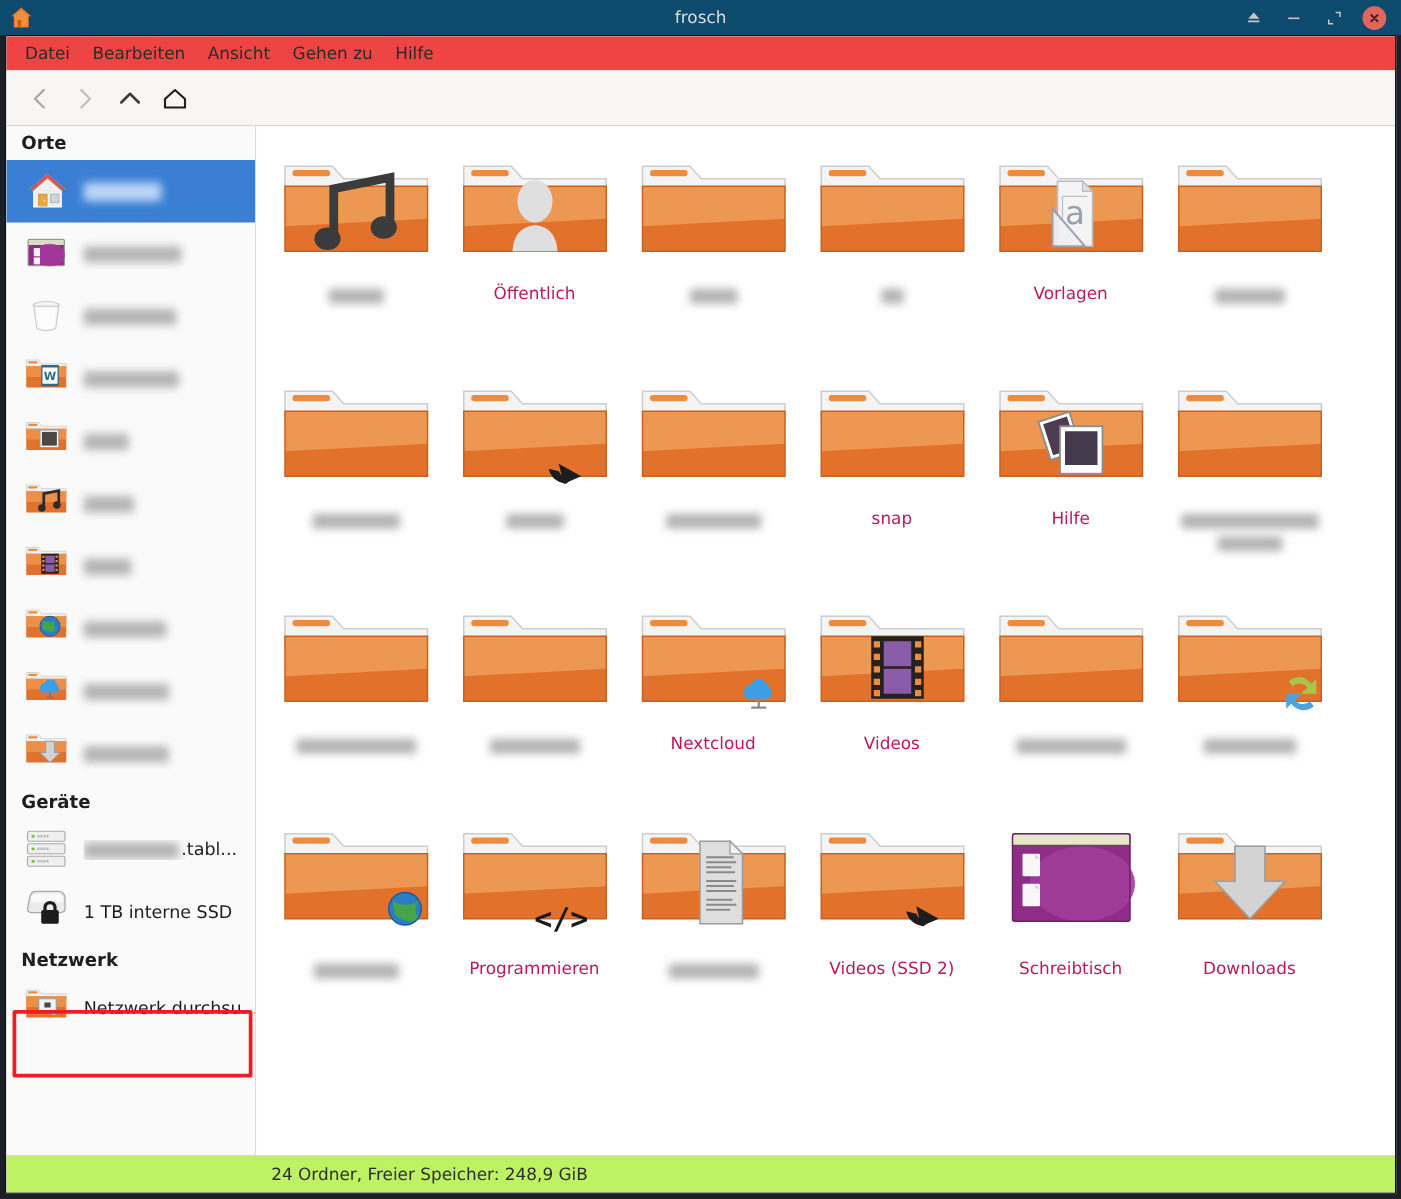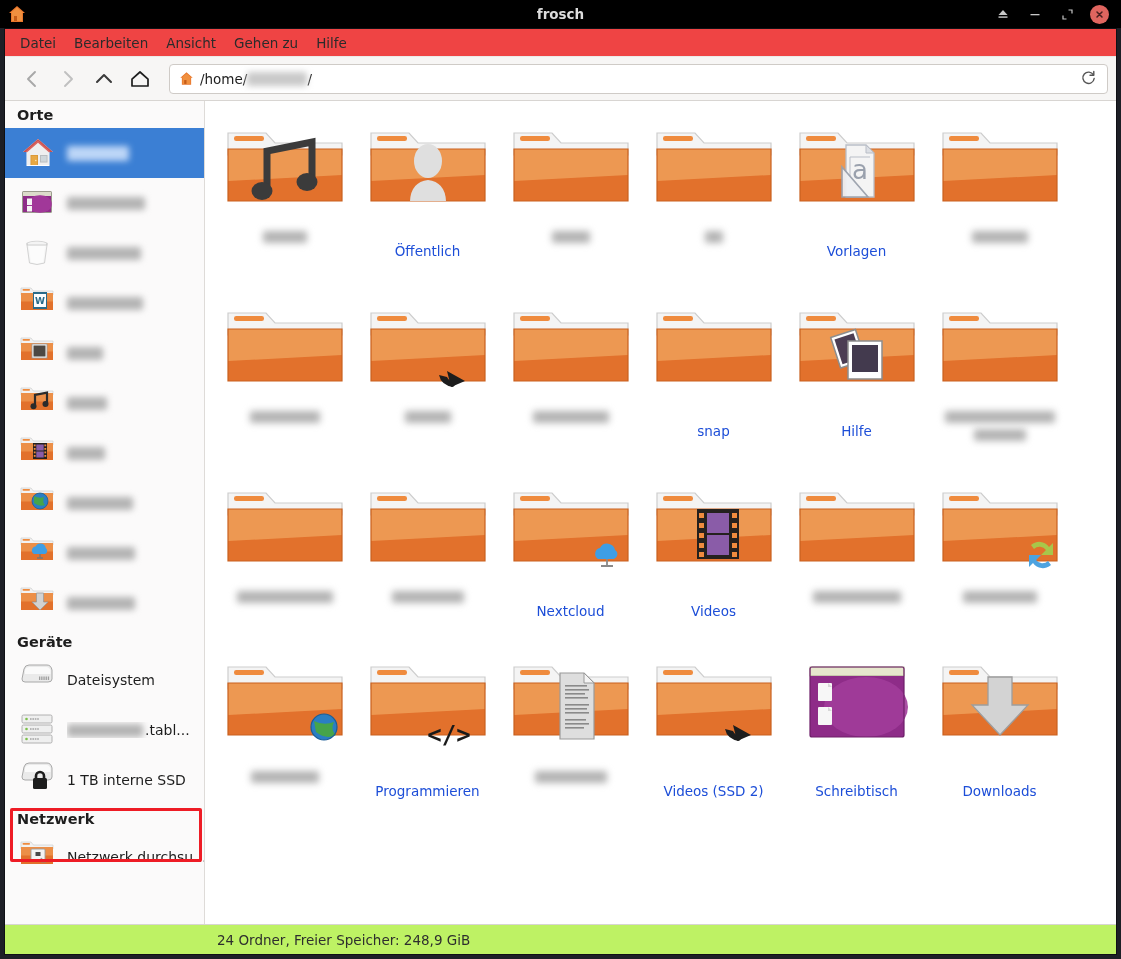--- a/index.html
+++ b/index.html
@@ -13,25 +13,24 @@
   #app {
     width: 1121px; height: 959px;
     position: relative;
     display: flex; flex-direction: column;
     background: #1d1f26;
   }
 
   
   .titlebar {
     height: 28px; flex: 0 0 28px;
-    background: #000000;
+    background: #0c4a6e;
     display: flex; align-items: center;
     position: relative;
     color: #d8d8d8;
-    font-weight: bold;
   }
   .titlebar-app-icon {
     width: 22px; height: 22px; margin-left: 6px;
     position: relative; flex: 0 0 22px;
   }
   .titlebar-title {
     position: absolute; left: 0; right: 0; text-align: center;
     font-size: 13.5px; color: #dcdcdc; pointer-events: none;
     font-family: "DejaVu Sans", sans-serif;
   }
@@ -172,22 +171,22 @@
     width: 143px; height: 180px;
     display: flex; flex-direction: column;
     align-items: center;
     padding-top: 6px;
   }
   .folder-wrap {
     width: 126px; height: 104px; position: relative;
     display: flex; align-items: flex-start; justify-content: center;
   }
   .cell-label {
-    margin-top: 20px;
-    font-size: 13.5px; color: #1d4ed8;
+    margin-top: 4px;
+    font-size: 13.5px; color: #be185d;
     text-align: left; line-height: 17px;
     max-width: 138px;
     word-wrap: break-word;
   }
   .lblbar {
     height: 12px; border-radius: 2px; background: #b3b3b3;
     filter: blur(3.5px); margin-top: 8px;
   }
   .lblbar + .lblbar { margin-top: 6px; }
 
@@ -267,40 +266,20 @@
         <svg width="24" height="24" viewBox="0 0 24 24">
           <path d="M5 15 L12 8 L19 15" fill="none" stroke="#3a3a3a" stroke-width="2" stroke-linecap="round" stroke-linejoin="round"></path>
         </svg>
       </div>
       <div class="nav-btn">
         <svg width="24" height="24" viewBox="0 0 24 24">
           <path d="M12 5 L20 12.2 L20 19 L4 19 L4 12.2 Z" fill="none" stroke="#1d1d1d" stroke-width="1.7" stroke-linejoin="round"></path>
         </svg>
       </div>
 
-      <div class="pathbox">
-        <div class="path-icon">
-          <svg width="17" height="17" viewBox="0 0 22 22">
-            <path d="M11 3 L19 10 L17 10 L17 19 L5 19 L5 10 L3 10 Z" fill="#e8762c"></path>
-            <path d="M11 4.5 L17.4 10 L16 10 L16 18 L6 18 L6 10 L4.6 10 Z" fill="#f0903f"></path>
-            <rect x="8" y="13" width="3" height="5" fill="#c55c18"></rect>
-          </svg>
-        </div>
-        <div class="path-text">
-          <span>/home/</span>
-            <span class="redacted" style="width:60px;height:14px;"></span>
-            <span>/</span>
-        </div>
-        <div class="reload-btn">
-          <svg width="17" height="17" viewBox="0 0 18 18">
-            <path d="M14.2 5.2 A6 6 0 1 0 15 9" fill="none" stroke="#555" stroke-width="1.5" stroke-linecap="round"></path>
-            <path d="M14.6 1.6 L14.6 5.6 L10.6 5.6" fill="none" stroke="#555" stroke-width="1.5" stroke-linecap="round" stroke-linejoin="round"></path>
-          </svg>
-        </div>
-      </div>
     </div>
 
     <div class="main">
 
       <div class="sidebar">
 
         <div class="sb-header">Orte</div>
 
         <div class="sb-item selected">
           <div class="sb-icon">
@@ -451,36 +430,20 @@
               <path d="M2 9 h32 v17 H2 Z" fill="#e2712c"></path>
               <path d="M2 9 h32 v8.5 H2 Z" fill="#ef9a51" opacity="0.75"></path>
               <path d="M17.5 9 h7 v9 h4.5 L21 26 l-8 -8 h4.5 Z" fill="#d2d2d2" stroke="#9a9a9a" stroke-width="0.8"></path>
             </svg>
           </div>
           <div class="sb-blurbar" style="width:68px;"></div>
         </div>
 
         <div class="sb-header">Geräte</div>
 
-        <div class="sb-item">
-          <div class="sb-icon">
-            <svg width="36" height="26" viewBox="0 0 36 26">
-              <path d="M5 8 Q6 4 10 4 H28 Q32 4 33 9 L33 18 Q33 21 29 21 H6 Q3 21 3 18 Z" fill="#eaeaea" stroke="#a8a8a8" stroke-width="1"></path>
-              <path d="M6 8.5 Q7 6 10 6 H27.5 Q30.5 6 31.5 9.5 L31.5 13 H6 Z" fill="#fafafa"></path>
-              <g fill="#9e9e9e">
-                  <rect x="20" y="15.5" width="1.3" height="3.5"></rect>
-                  <rect x="22.2" y="15.5" width="1.3" height="3.5"></rect>
-                  <rect x="24.4" y="15.5" width="1.3" height="3.5"></rect>
-                  <rect x="26.6" y="15.5" width="1.3" height="3.5"></rect>
-                  <rect x="28.8" y="15.5" width="1.3" height="3.5"></rect>
-                </g>
-            </svg>
-          </div>
-          <div class="sb-label">Dateisystem</div>
-        </div>
 
         <div class="sb-item">
           <div class="sb-icon">
             <svg width="36" height="36" viewBox="0 0 36 36">
               <g>
                 <rect x="3" y="4" width="30" height="8" rx="1.5" fill="#efefef" stroke="#a9a9a9" stroke-width="0.9"></rect>
                 <circle cx="7.5" cy="8" r="1.3" fill="#7cc04a"></circle>
                 <g fill="#b6b6b6">
                     <rect x="11" y="7" width="1.6" height="2"></rect>
                     <rect x="13.4" y="7" width="1.6" height="2"></rect>

